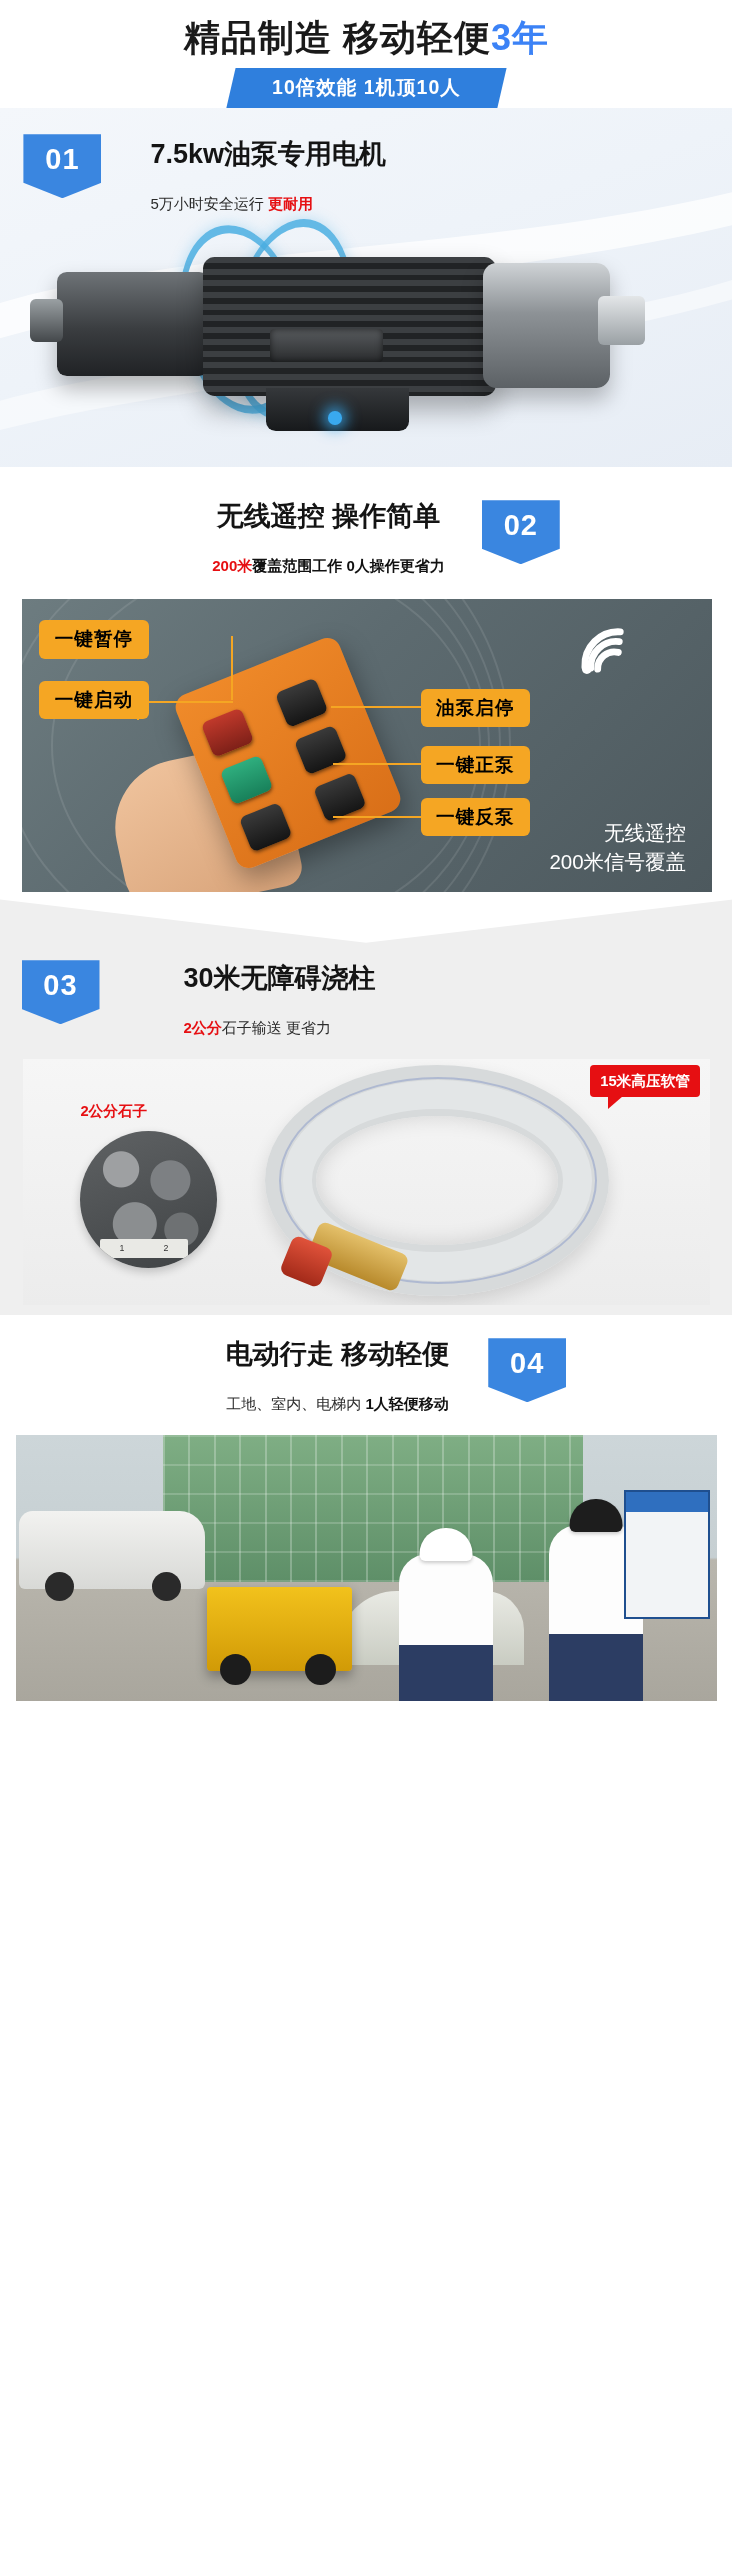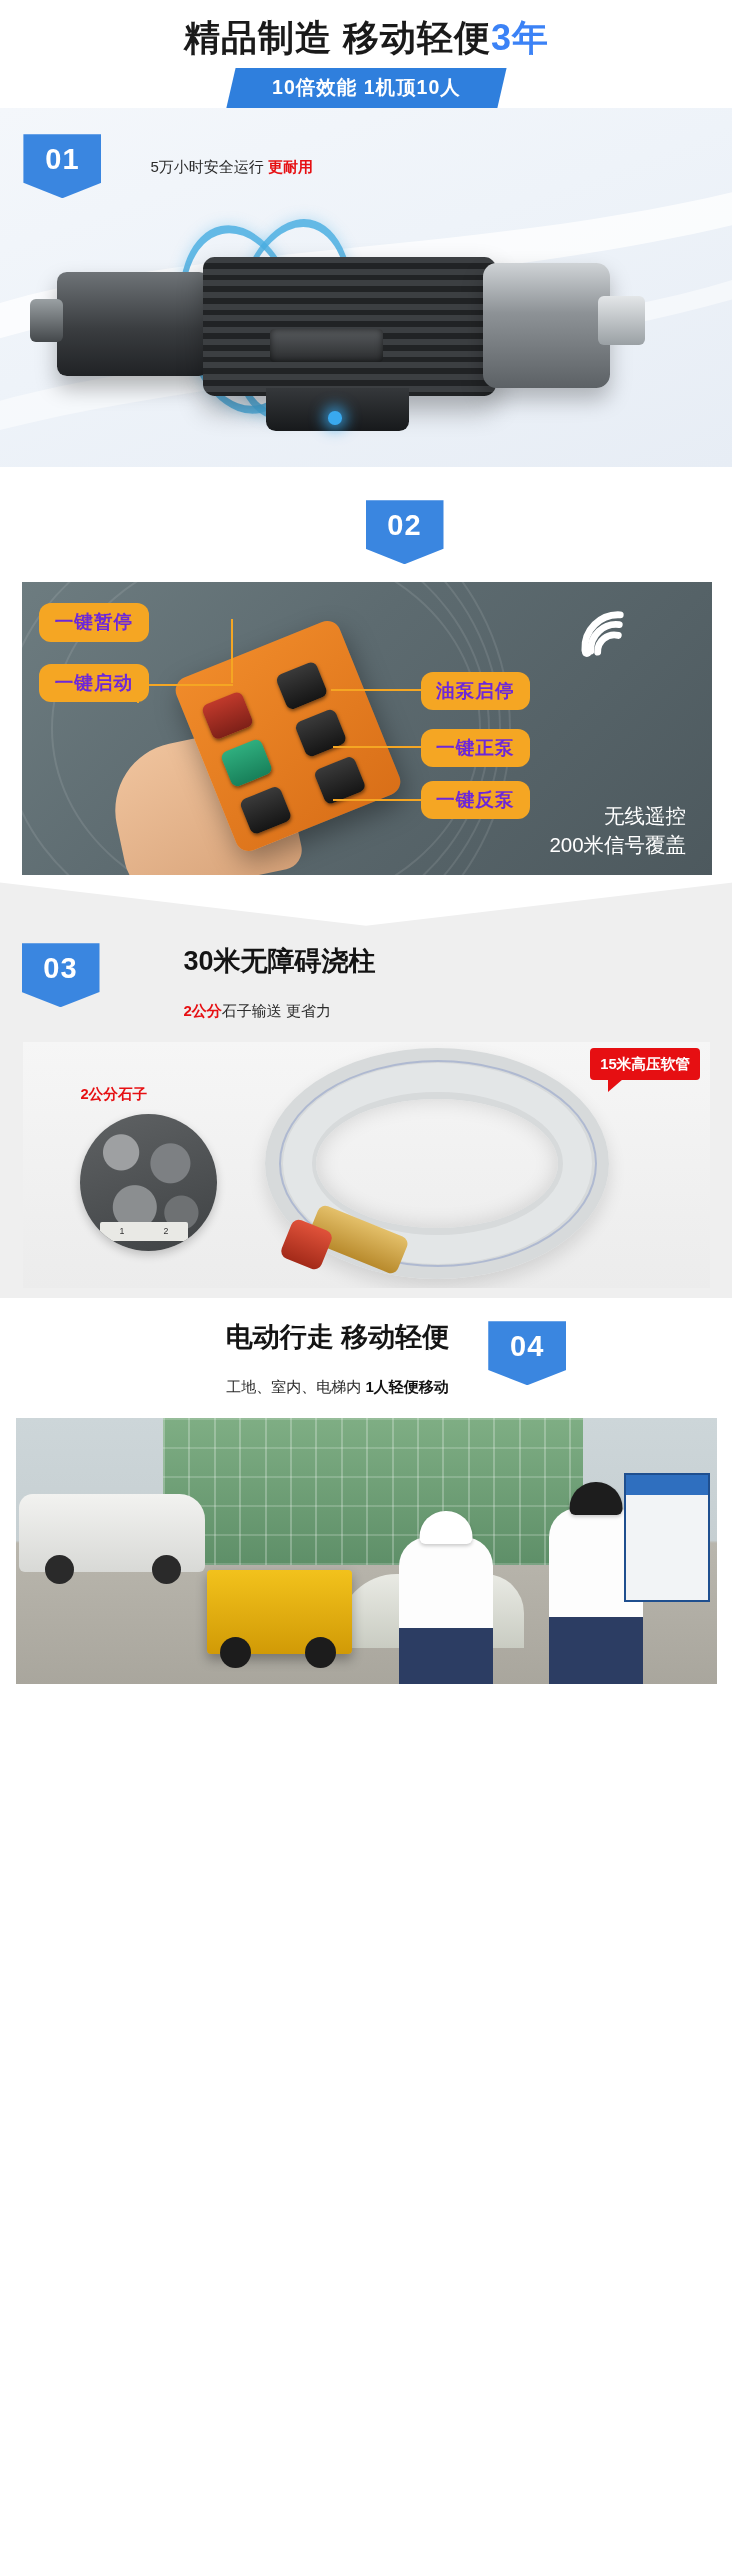--- a/index.html
+++ b/index.html
@@ -137,26 +137,26 @@
     overflow: hidden;
   }
   .arcs { position:absolute; inset:0; }
   .arc {
     position:absolute; border:2px solid rgba(255,255,255,.10);
     border-radius:50%;
   }
   .tag-o {
     position: absolute;
     background: #f5a623;
-    color: #6d28d9;
+    color: #000000;
     font-size: 18.6px;
     font-weight: bold;
     letter-spacing: 1px;
     padding: 5.9px 15.6px 6.8px 15.6px;
-    border-radius: 12px;
+    border-radius: 6px;
     white-space: nowrap;
     z-index: 5;
   }
   .lead {
     position:absolute; border-color:#f5a623; border-style:solid; z-index:4;
   }
   .remote-body {
     position:absolute; left: 178px; top: 61px; width: 176px; height: 186px;
     background: linear-gradient(160deg,#f08b2a,#d96f18);
     border-radius: 13.7px;
@@ -326,39 +326,44 @@
 
 <div class="section sec1">
   <svg class="swoosh" viewBox="0 0 750 368" preserveAspectRatio="none">
     <path d="M0,200 C200,140 480,150 750,86 L750,120 C470,186 210,176 0,236 Z" fill="#ffffff" opacity=".75"></path>
     <path d="M0,300 C220,240 520,246 750,176 L750,196 C500,266 230,272 0,330 Z" fill="#ffffff" opacity=".5"></path>
   </svg>
 
   <div class="head-row">
     <div class="badge">01</div>
     <div class="head-text">
+      <div class="sec-title">7.5kw油泵专用电机</div>
       <div class="sec-sub"><span>5万小时安全运行 </span><span class="red">更耐用</span></div>
     </div>
   </div>
 
   <div class="motor-stage">
     <div class="fan-ring ring-a"></div>
     <div class="fan-ring ring-b"></div>
     <div class="motor-gearbox"></div>
     <div class="motor-body"></div>
     <div class="motor-terminal"></div>
     <div class="motor-cap"></div>
     <div class="motor-shaft"></div>
     <div class="motor-foot"></div>
     <div class="led-dot"></div>
   </div>
 </div>
 
 <div class="section sec2">
   <div class="head-row">
+    <div class="head-text">
+      <div class="sec-title">无线遥控 操作简单</div>
+      <div class="sec-sub"><span class="red">200米</span><span class="bold">覆盖范围工作  0人操作更省力</span></div>
+    </div>
     <div class="badge">02</div>
   </div>
 
   <div class="photo-remote">
     <div class="arcs">
       <div class="arc" style="left:-117px;top:-127px;width:606px;height:547px;"></div>
       <div class="arc" style="left:-68px;top:-98px;width:547px;height:488px;"></div>
       <div class="arc" style="left:-19.5px;top:-68px;width:488px;height:430px;"></div>
       <div class="arc" style="left:29px;top:-39px;width:430px;height:371px;"></div>
     </div>

